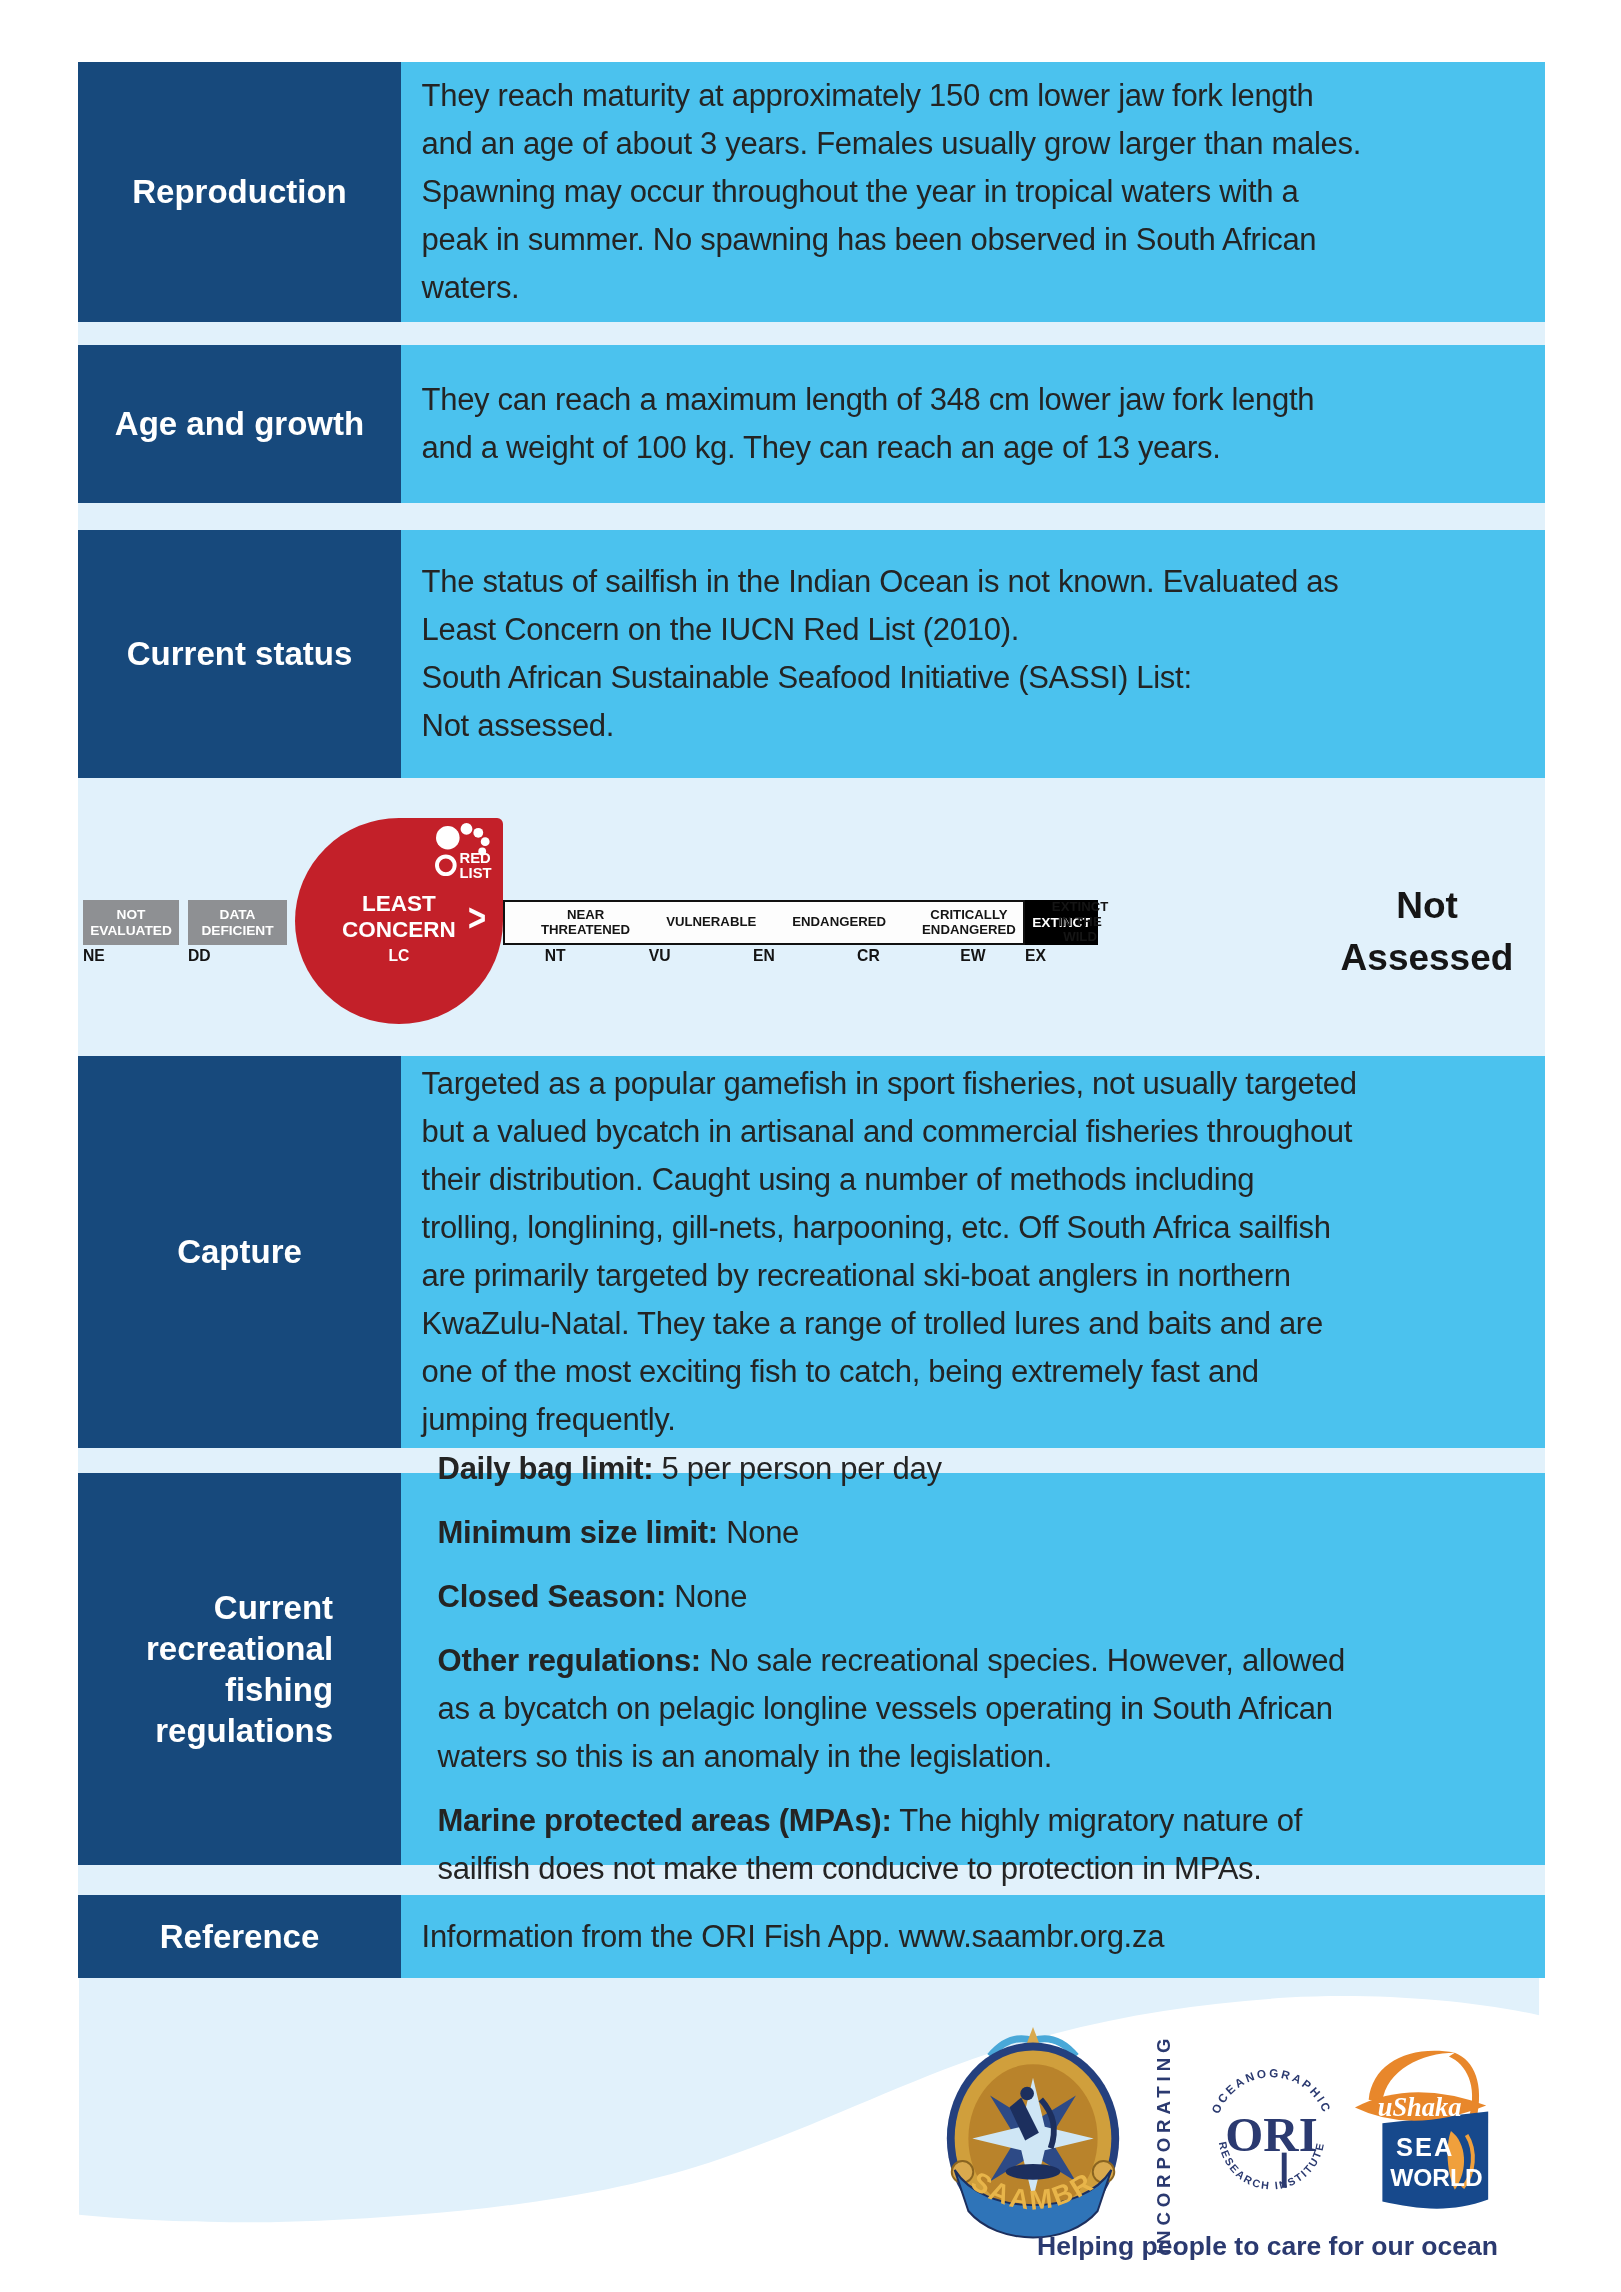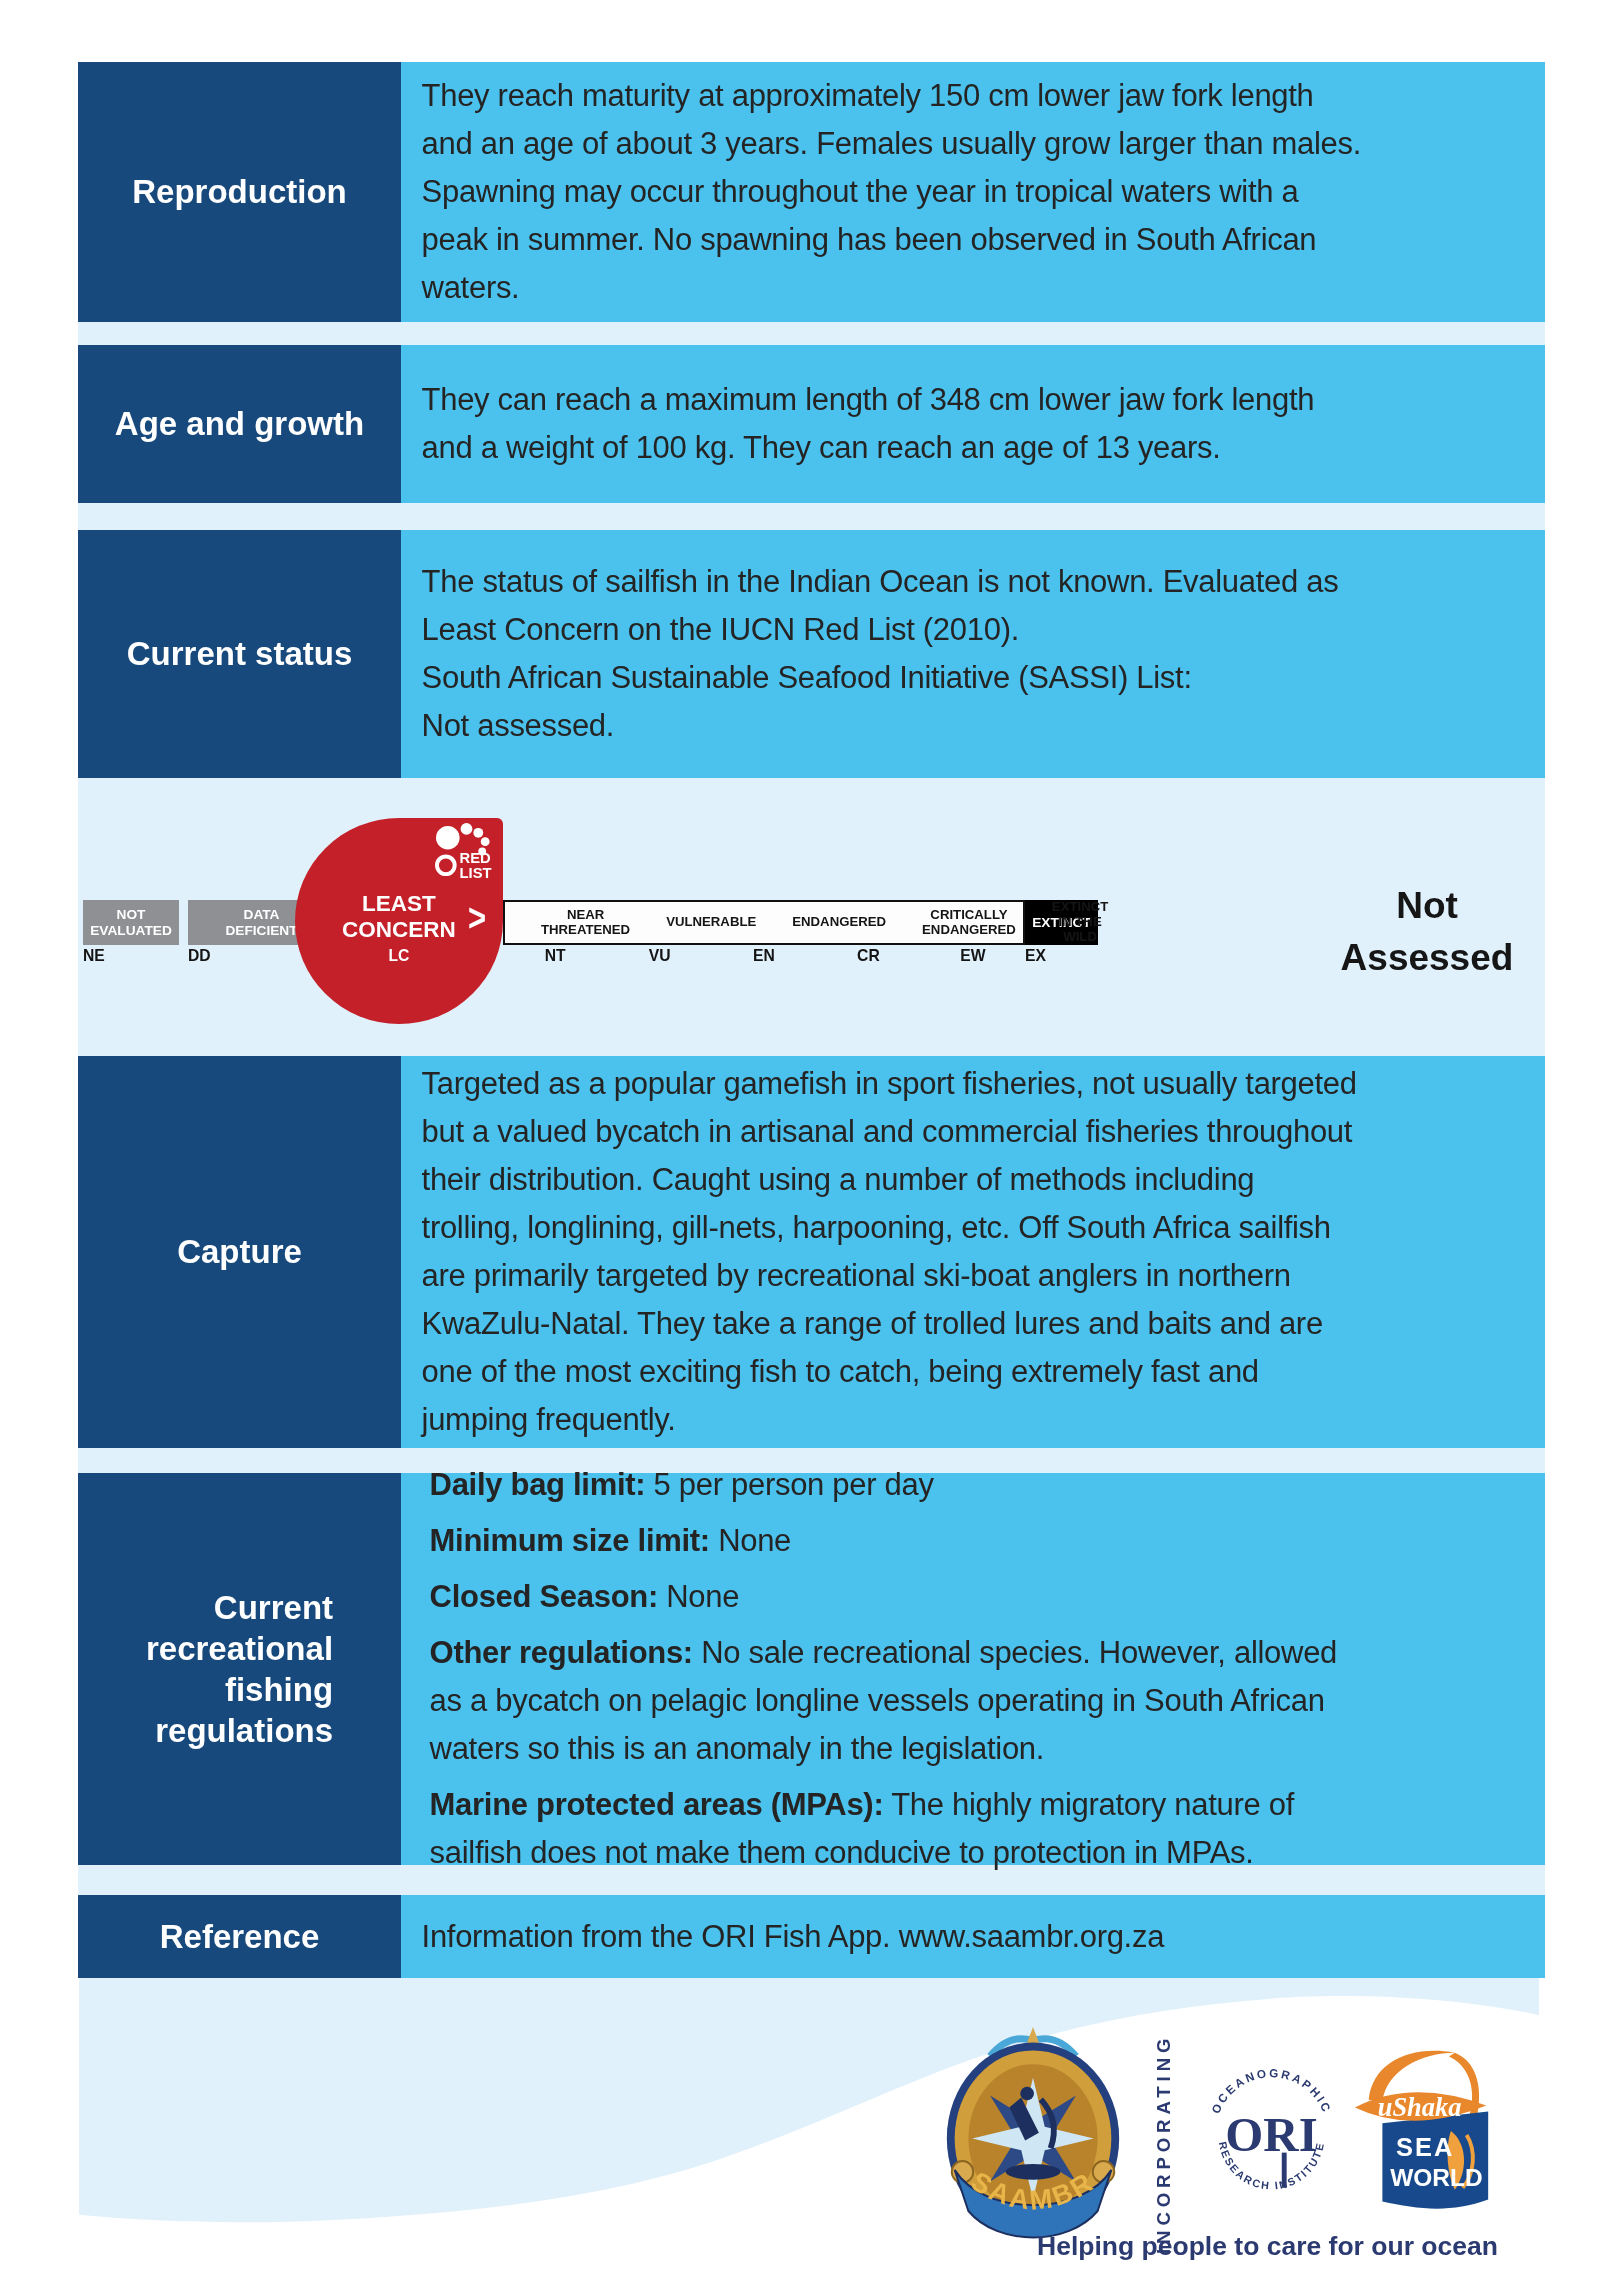--- a/index.html
+++ b/index.html
@@ -9,21 +9,21 @@
   .pale-bg{left:78px;top:62px;width:1467px;height:1916px;background:#e1f1fb;}
   
   .row{left:78px;width:1467px;display:flex;}
   .row-label{width:323px;flex:0 0 323px;background:#17497c;color:#ffffff;
              display:flex;align-items:center;justify-content:center;text-align:right;
              font-weight:bold;font-size:33px;line-height:42px;white-space:pre-line;}
   .row-content{flex:1;background:#4bc2ee;color:#242424;display:flex;align-items:center;
                font-size:31px;line-height:48px;letter-spacing:-0.3px;
                padding:0 13.7px 0 20.6px;}
   .pre{white-space:pre-line;}
-  .reg-block p{margin:8px;white-space:pre-line;}
+  .reg-block p{margin:16px;white-space:pre-line;}
   .reg-block b{font-weight:bold;}
   
   .gray-box{background:#8e9093;color:#ffffff;font-weight:bold;font-size:13.7px;line-height:15.7px;
             display:flex;align-items:center;justify-content:center;text-align:center;white-space:pre-line;}
   .code{font-weight:bold;font-size:15.7px;color:#141414;}
   .scale-strip{left:503px;top:900px;width:522px;height:45px;background:#fdfdfd;
                border:2px solid #111111;box-sizing:border-box;display:flex;z-index:1;}
   .scale-cell{flex:1;display:flex;align-items:center;justify-content:center;text-align:center;
               font-weight:bold;font-size:13.2px;line-height:14.7px;color:#151515;white-space:pre-line;padding-left:36px;}
   .extinct-box{left:1025px;top:900px;width:73px;height:45px;background:#000000;color:#ffffff;
@@ -82,21 +82,21 @@
     <div class="row-content">
       <div class="pre">The status of sailfish in the Indian Ocean is not known. Evaluated as
 Least Concern on the IUCN Red List (2010).
 South African Sustainable Seafood Initiative (SASSI) List:
 Not assessed.</div>
     </div>
   </div>
 
   <div class="abs gray-box" style="left:83px;top:900px;width:96px;height:45px;">NOT
 EVALUATED</div>
-  <div class="abs gray-box" style="left:188px;top:900px;width:99px;height:45px;padding-left:24px;">DATA
+  <div class="abs gray-box" style="left:188px;top:900px;width:99px;height:45px;">DATA
 DEFICIENT</div>
   <div class="abs code" style="left:83px;top:947px;width:96px;">NE</div>
   <div class="abs code" style="left:188px;top:947px;width:99px;">DD</div>
 
   <div class="abs scale-strip">
     <div class="scale-cell">NEAR
 THREATENED</div>
     <div class="scale-cell">VULNERABLE</div>
     <div class="scale-cell">ENDANGERED</div>
     <div class="scale-cell">CRITICALLY

